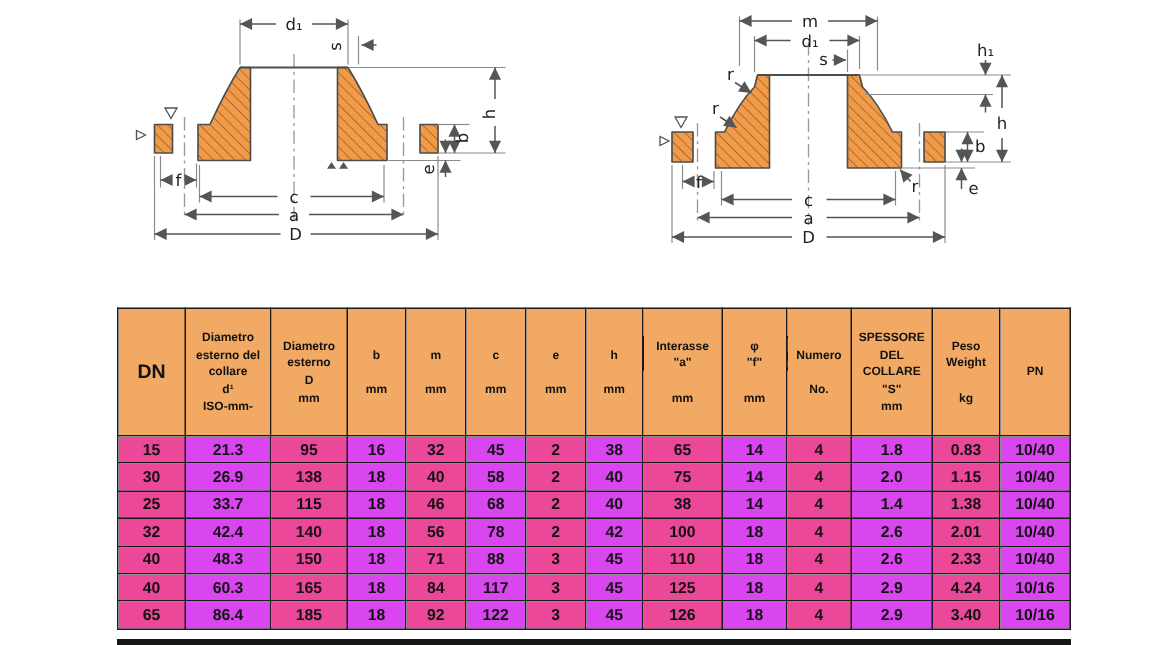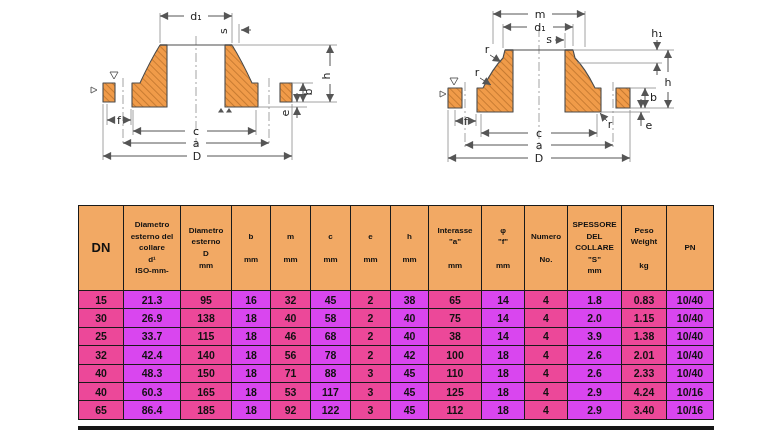--- a/index.html
+++ b/index.html
@@ -304,21 +304,21 @@
           <td class="wc">33.7</td>
           <td class="oc">115</td>
           <td class="wc">18</td>
           <td class="oc">46</td>
           <td class="wc">68</td>
           <td class="oc">2</td>
           <td class="wc">40</td>
           <td class="oc">38</td>
           <td class="wc">14</td>
           <td class="oc">4</td>
-          <td class="wc">3.9</td>
+          <td class="wc">1.4</td>
           <td class="oc">1.38</td>
           <td class="wc">10/40</td>
         </tr>
         <tr>
           <td class="oc">32</td>
           <td class="wc">42.4</td>
           <td class="oc">140</td>
           <td class="wc">18</td>
           <td class="oc">56</td>
           <td class="wc">78</td>
@@ -345,41 +345,41 @@
           <td class="oc">4</td>
           <td class="wc">2.6</td>
           <td class="oc">2.33</td>
           <td class="wc">10/40</td>
         </tr>
         <tr>
           <td class="oc">40</td>
           <td class="wc">60.3</td>
           <td class="oc">165</td>
           <td class="wc">18</td>
-          <td class="oc">53</td>
+          <td class="oc">84</td>
           <td class="wc">117</td>
           <td class="oc">3</td>
           <td class="wc">45</td>
           <td class="oc">125</td>
           <td class="wc">18</td>
           <td class="oc">4</td>
           <td class="wc">2.9</td>
           <td class="oc">4.24</td>
           <td class="wc">10/16</td>
         </tr>
         <tr>
           <td class="oc">65</td>
           <td class="wc">86.4</td>
           <td class="oc">185</td>
           <td class="wc">18</td>
           <td class="oc">92</td>
           <td class="wc">122</td>
           <td class="oc">3</td>
           <td class="wc">45</td>
-          <td class="oc">112</td>
+          <td class="oc">126</td>
           <td class="wc">18</td>
           <td class="oc">4</td>
           <td class="wc">2.9</td>
           <td class="oc">3.40</td>
           <td class="wc">10/16</td>
         </tr>
       </tbody>
   </table>
 
   <div class="bottombar"></div>

